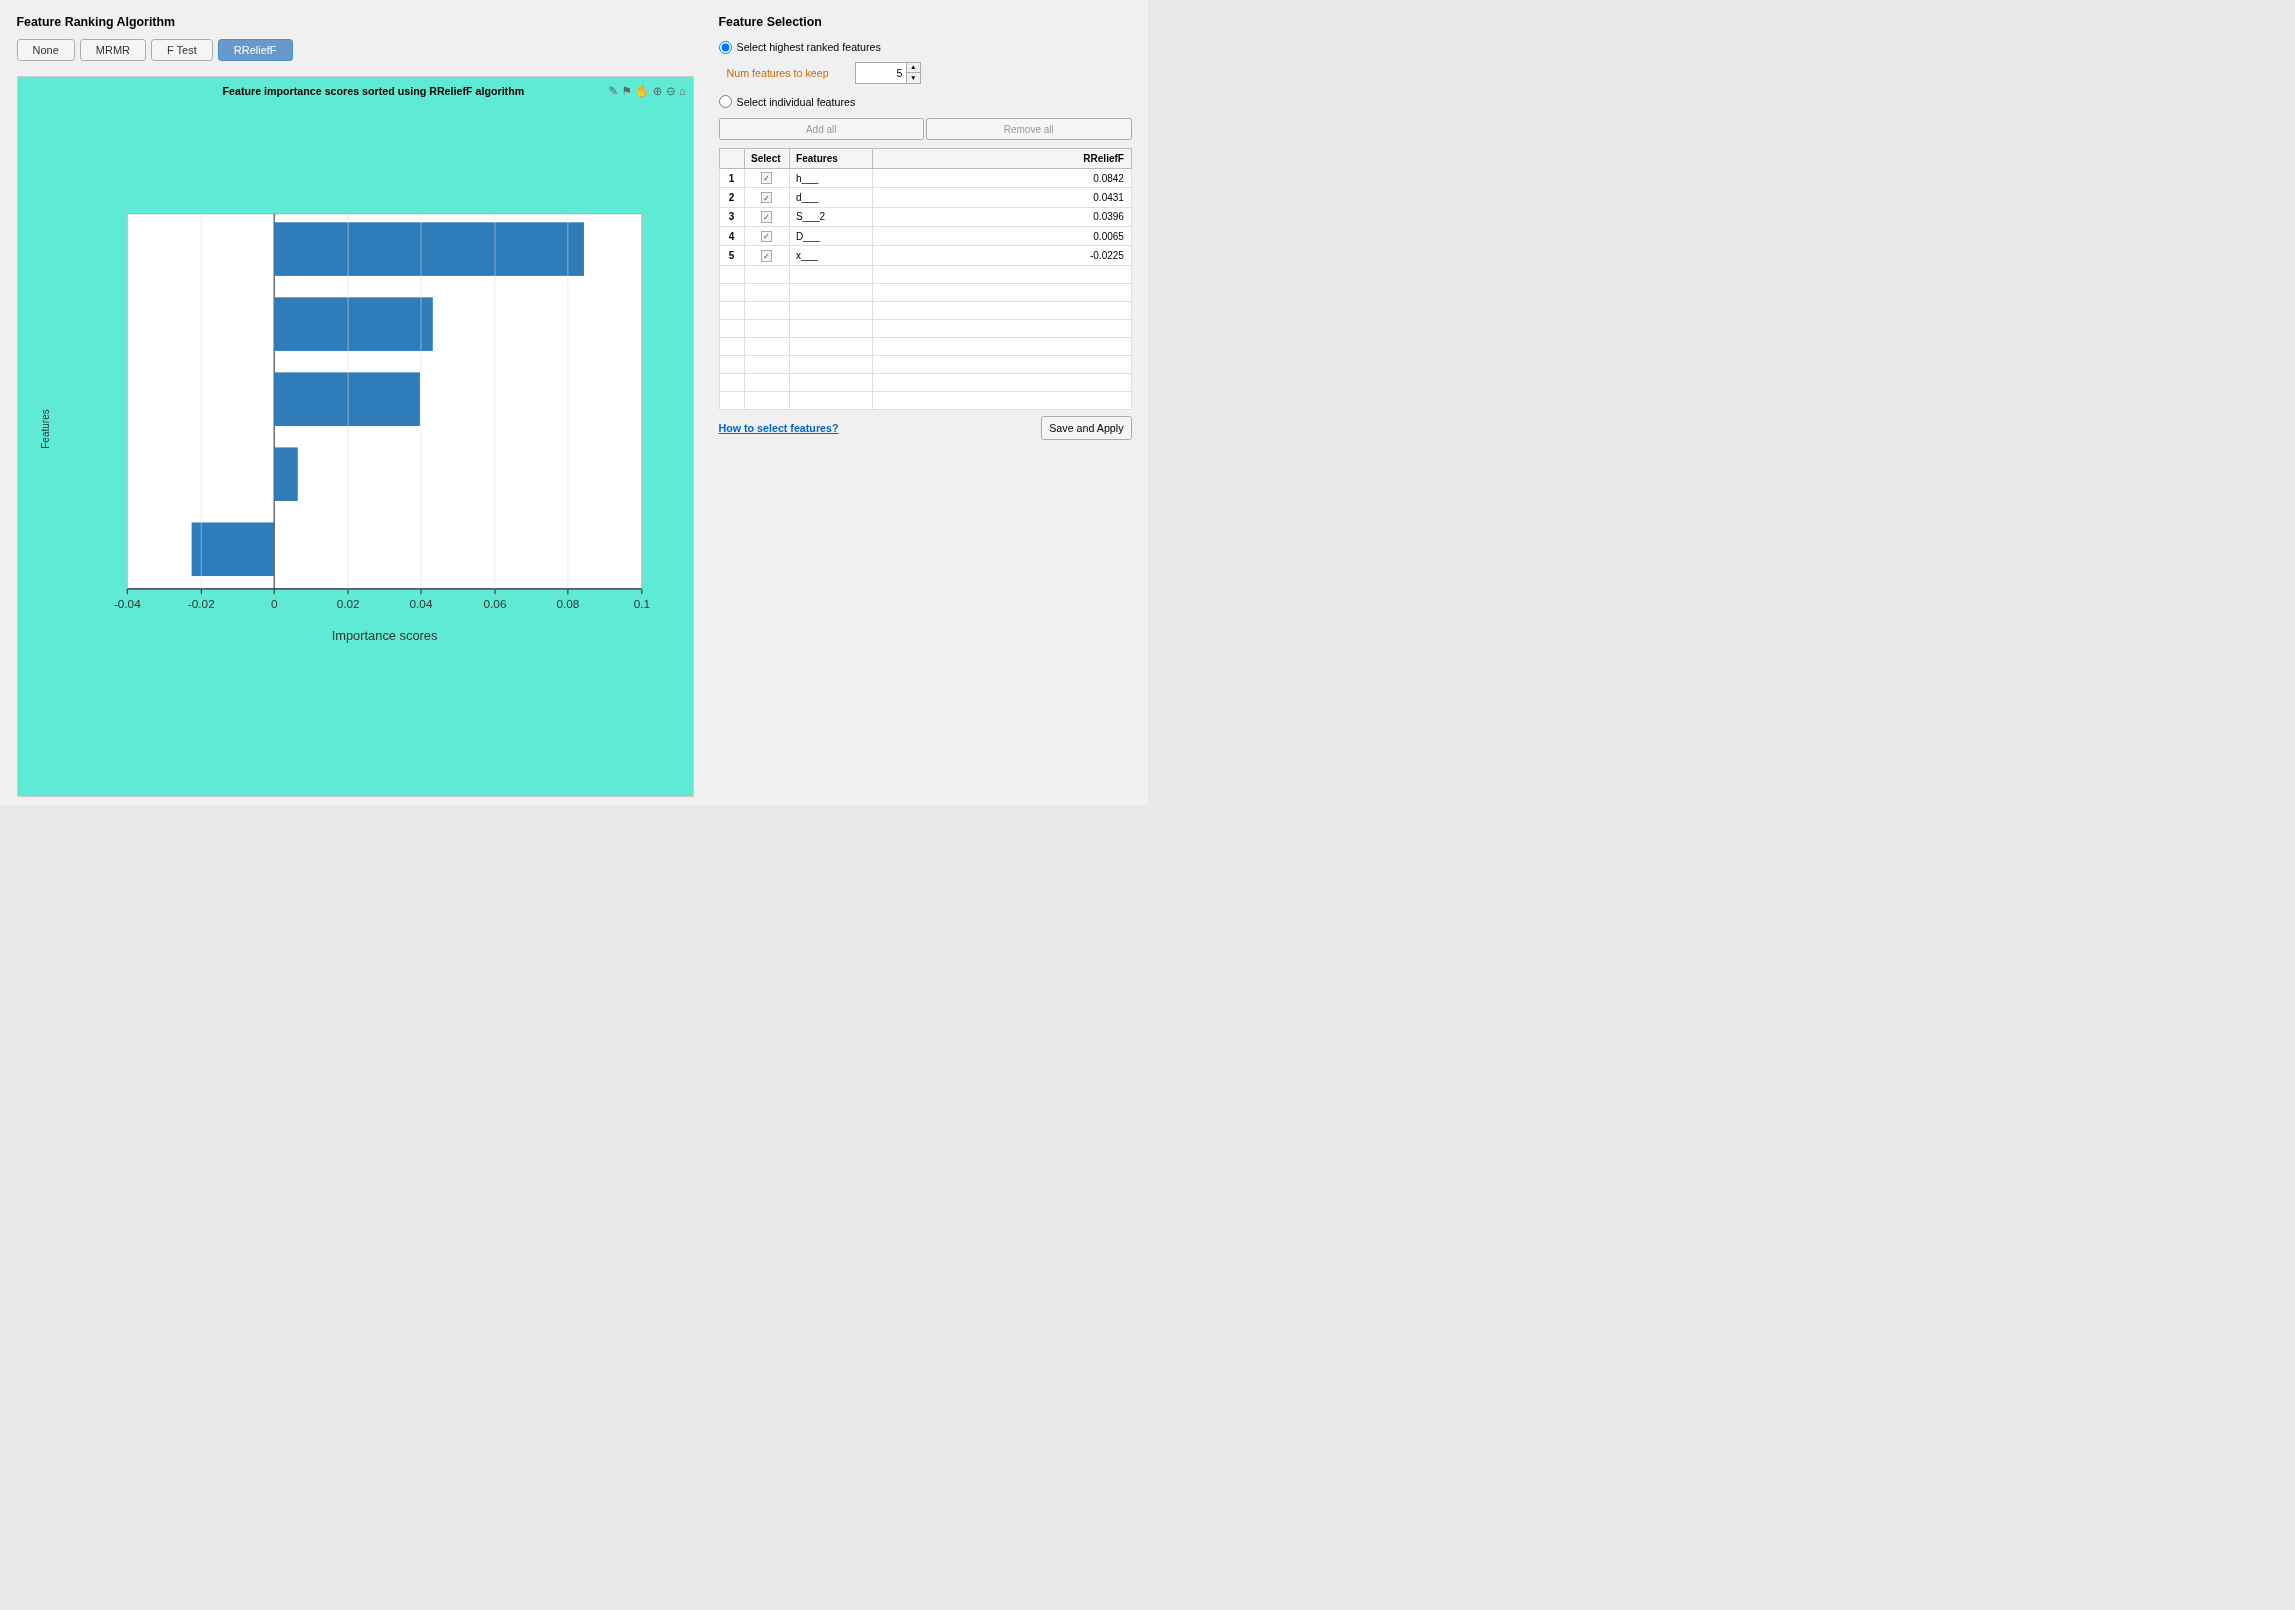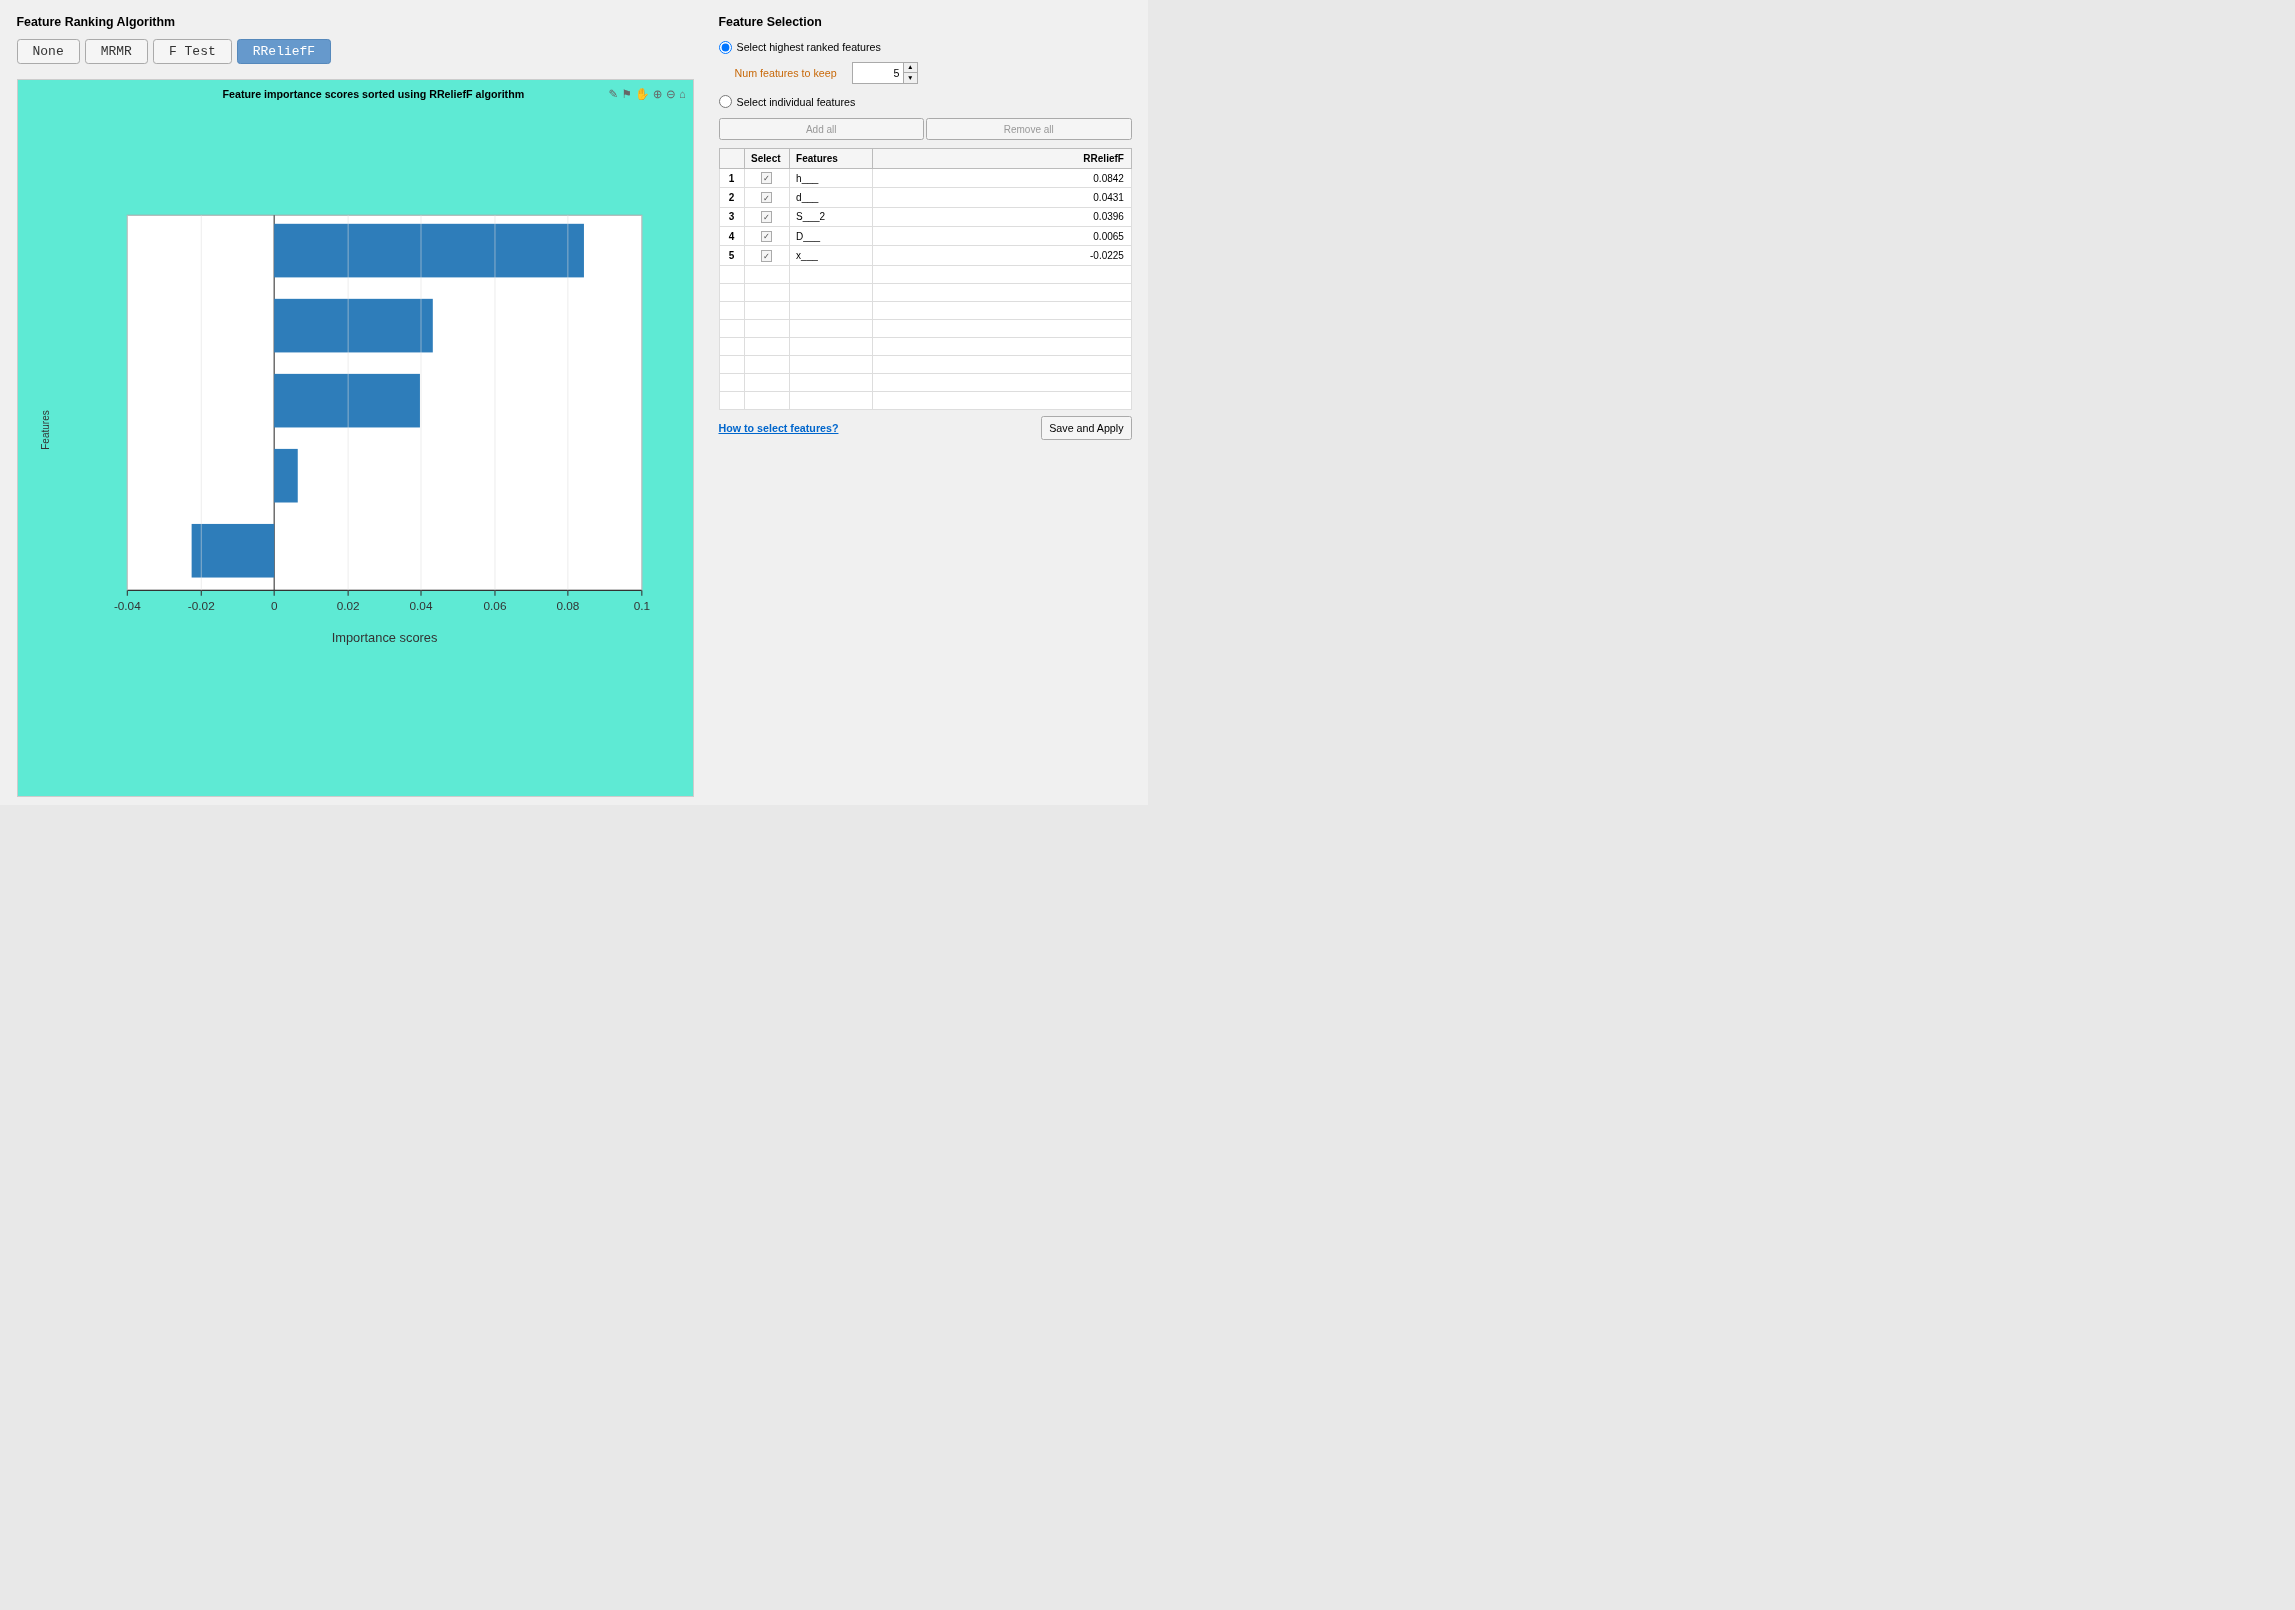--- a/index.html
+++ b/index.html
@@ -42,23 +42,22 @@
       display: flex;
       gap: 5px;
       margin-bottom: 15px;
     }
     .algo-btn {
       padding: 4.1px 15px;
       border: 0.8px solid #aaa;
       background: #f5f5f5;
       border-radius: 3.3px;
       cursor: pointer;
-      font-size: 13px;
+      font-size: 11px;
       color: #333;
-      font-family: Liberation Mono, monospace;
     }
     .algo-btn.active {
       background: #6699cc;
       border-color: #5588bb;
       color: white;
     }
     .chart-area {
       flex: 1;
       background: #5eead4;
       border: 0.8px solid #ccc;
@@ -113,23 +112,23 @@
       align-items: center;
       gap: 5px;
       margin-bottom: 8.3px;
     }
     .radio-row input[type="radio"] {
       cursor: pointer;
     }
     .num-features-row {
       display: flex;
       align-items: center;
-      gap: 15px;
+      gap: 26px;
       margin-bottom: 11.6px;
-      margin-left: 16px;
+      margin-left: 8px;
     }
     .num-features-label {
       font-size: 10.7px;
       color: #c8690a;
     }
     .num-input-wrapper {
       display: flex;
       align-items: center;
       border: 0.8px solid #aaa;
       background: white;

